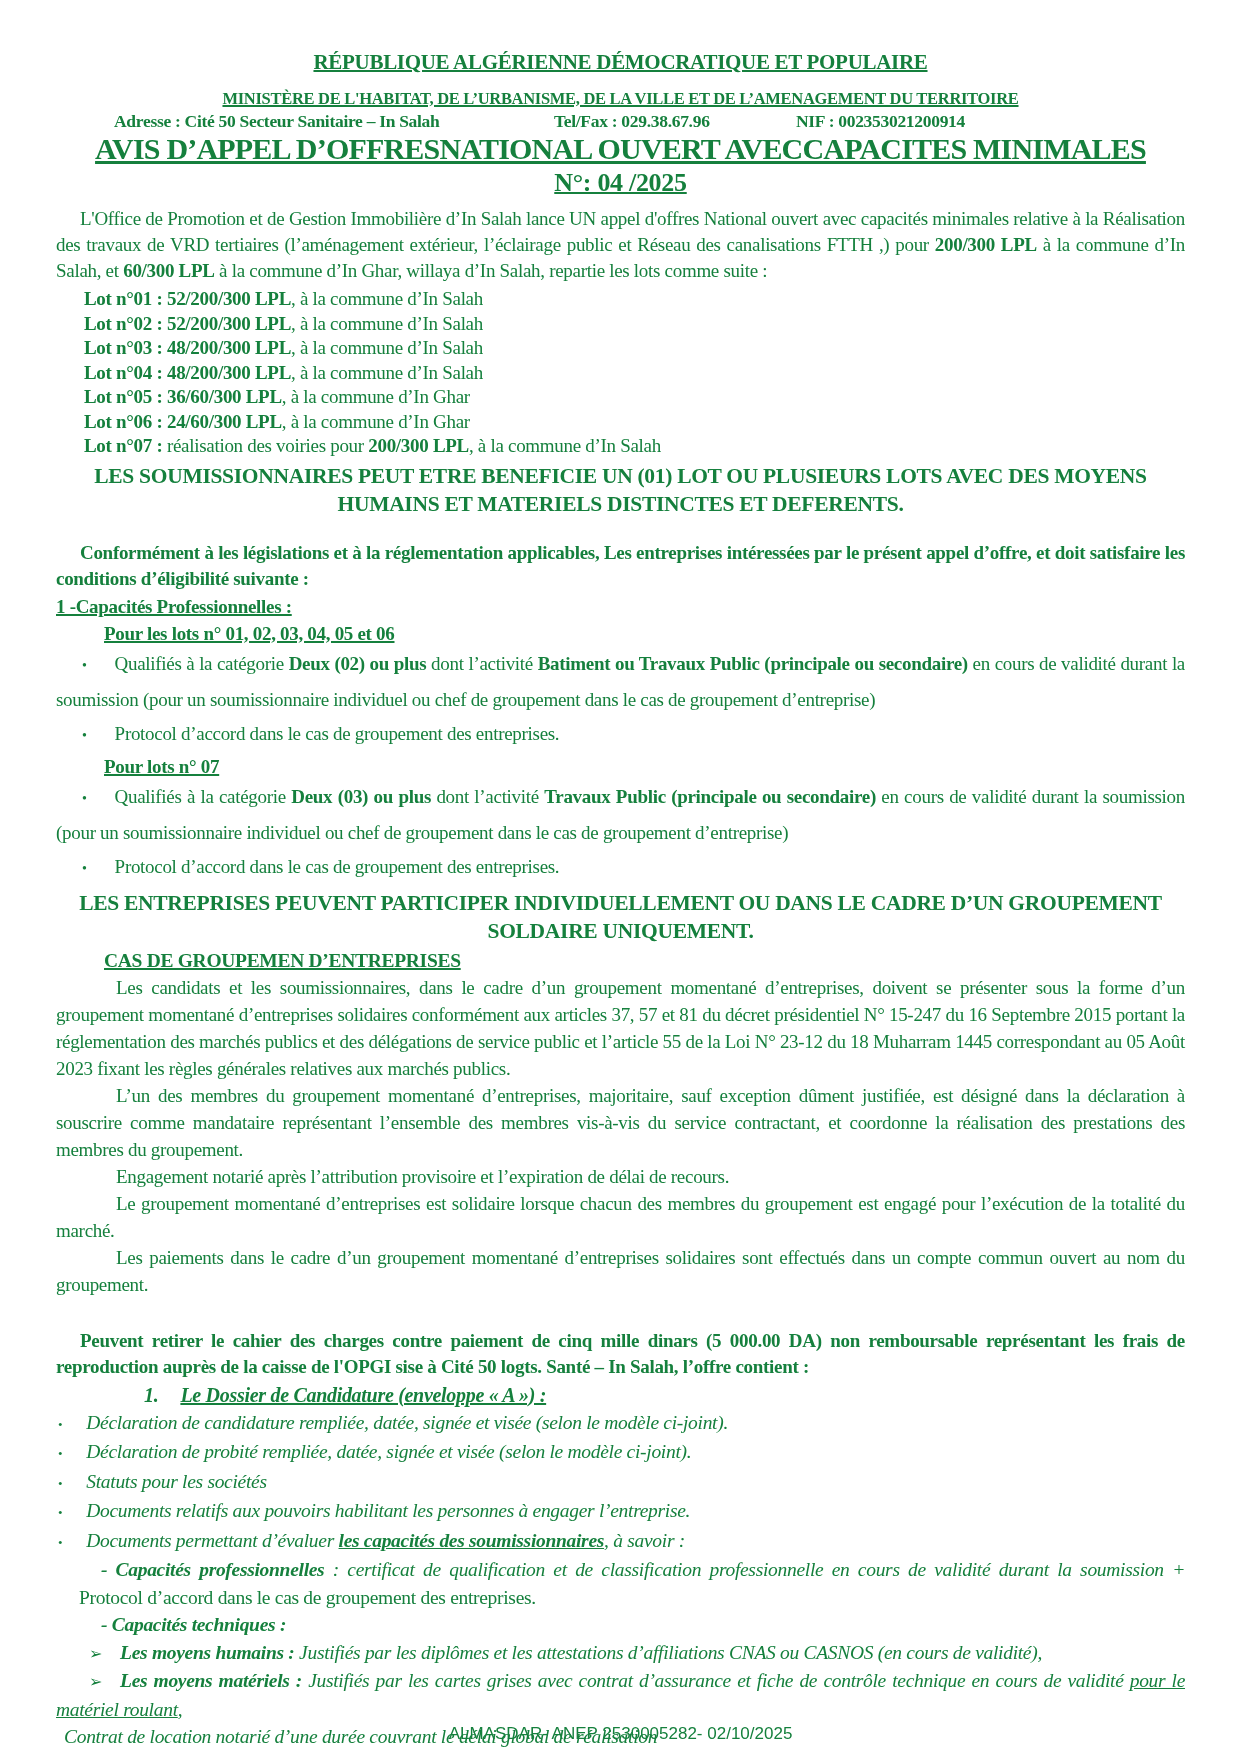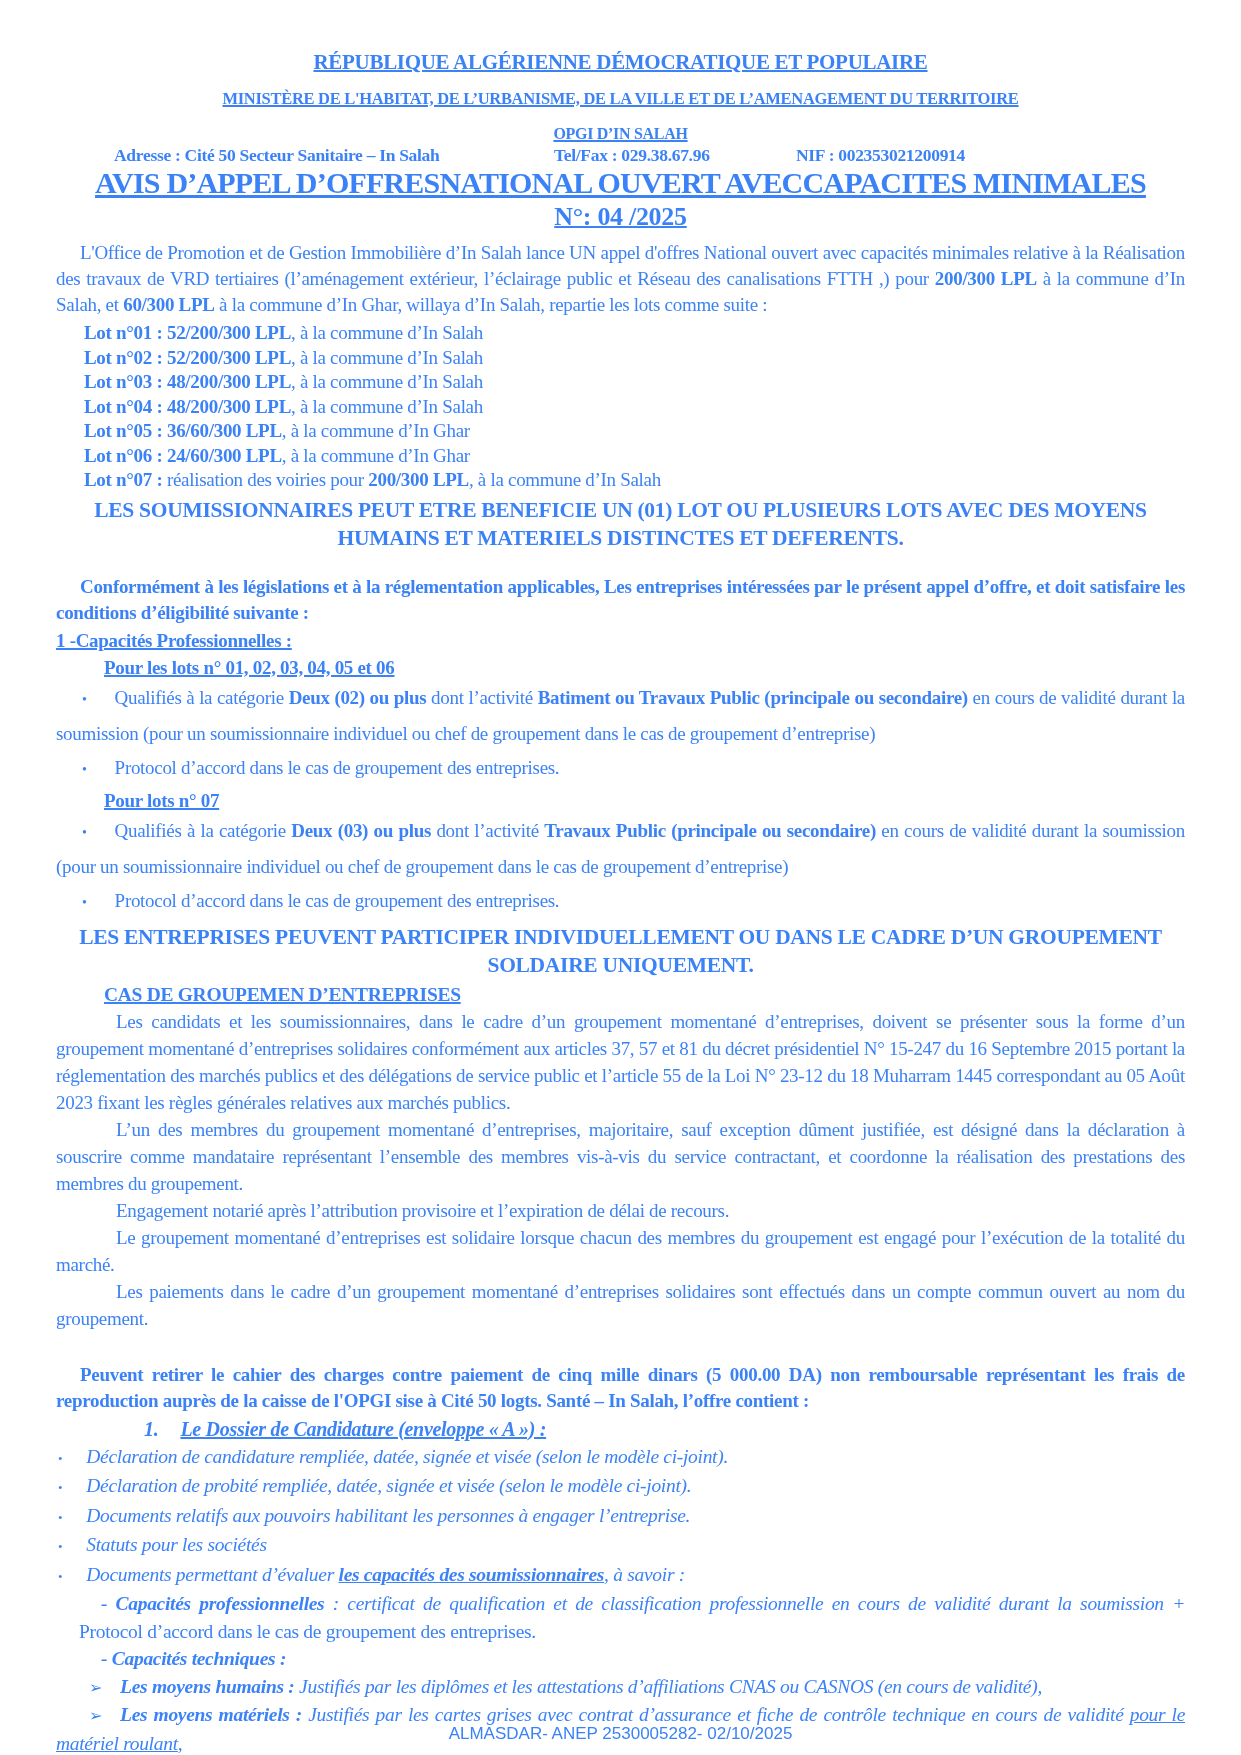--- a/index.html
+++ b/index.html
@@ -1,21 +1,21 @@
 <!DOCTYPE html>
 <html><head>
 <meta charset="utf-8">
 <style>
   html,body { margin:0; padding:0; background:#e8e8e8; }
   .page {
     position:relative;
     width:1241px; height:1755px;
     margin:0 auto;
     background:#ffffff;
-    color:#3b82f6;
+    color:#15803d;
     font-family:"Liberation Serif", serif;
     letter-spacing:-0.3px;
     box-sizing:border-box;
     padding:44px 56px 0 56px;
     overflow:hidden;
   }
   p { margin:0; }
   .b { font-weight:bold; }
   .u { text-decoration:underline; }
 
@@ -86,21 +86,20 @@
     font-size:17px; letter-spacing:0;
   }
 </style>
 </head>
 <body>
 
 <div class="page">
 
   <p class="rep"><span>RÉPUBLIQUE ALGÉRIENNE DÉMOCRATIQUE ET POPULAIRE</span></p>
   <p class="min"><span>MINISTÈRE DE L'HABITAT, DE L’URBANISME, DE  LA VILLE  ET DE L’AMENAGEMENT DU TERRITOIRE</span></p>
-  <p class="opgi"><span>OPGI D’IN SALAH</span></p>
 
   <div class="addr">
     <span class="a1">Adresse : Cité 50 Secteur Sanitaire – In Salah</span>
     <span class="a2">Tel/Fax : 029.38.67.96</span>
     <span class="a3">NIF : 002353021200914</span>
   </div>
 
   <p class="title1"><span>AVIS D’APPEL D’OFFRESNATIONAL OUVERT AVECCAPACITES MINIMALES</span></p>
   <p class="title2"><span>N°: 04 /2025</span></p>
 
@@ -140,22 +139,22 @@
   <p class="gp ind60">Engagement notarié après l’attribution provisoire  et l’expiration de délai de recours.</p>
   <p class="gp ind60">Le groupement momentané d’entreprises est solidaire lorsque chacun des membres du groupement est engagé pour l’exécution de la totalité du marché.</p>
   <p class="gp ind60">Les paiements dans le cadre d’un groupement momentané d’entreprises solidaires sont effectués dans un compte commun ouvert au nom du groupement.</p>
 
   <p class="para ind24 retrait">Peuvent retirer le cahier des charges contre paiement de cinq mille dinars (5 000.00 DA) non remboursable représentant les frais de reproduction auprès de la caisse de l'OPGI sise à Cité 50 logts. Santé – In Salah, l’offre contient :</p>
 
   <p class="doshead"><span>1.</span><span class="sp"></span><span class="t">Le Dossier de Candidature (enveloppe « A ») :</span></p>
 
   <p class="iblt"><span class="mk">•</span><span class="sp"></span><span>Déclaration de candidature rempliée, datée,  signée et visée (selon le modèle ci-joint).</span></p>
   <p class="iblt"><span class="mk">•</span><span class="sp"></span><span>Déclaration de probité rempliée, datée,  signée et visée (selon le modèle ci-joint).</span></p>
+  <p class="iblt"><span class="mk">•</span><span class="sp"></span><span>Statuts pour les sociétés</span></p>
   <p class="iblt"><span class="mk">•</span><span class="sp"></span><span>Documents relatifs aux pouvoirs habilitant les personnes à engager l’entreprise.</span></p>
-  <p class="iblt"><span class="mk">•</span><span class="sp"></span><span>Statuts pour les sociétés</span></p>
   <p class="iblt"><span class="mk">•</span><span class="sp"></span><span>Documents permettant d’évaluer </span><span class="b u">les capacités des soumissionnaires</span><span>, à savoir :</span></p>
 
   <p class="capprof"><span class="b">- Capacités professionnelles</span><span> : certificat de qualification et de classification professionnelle en cours de validité durant la soumission + </span><span class="upright">Protocol d’accord dans le cas de groupement des entreprises.</span></p>
   <p class="captech">- Capacités techniques :</p>
 
   <p class="arrow"><span class="mk">➢</span><span class="sp"></span><span class="b">Les moyens humains : </span><span>Justifiés par les diplômes et les attestations d’affiliations CNAS ou CASNOS (en cours de validité),</span></p>
   <p class="arrow"><span class="mk">➢</span><span class="sp"></span><span class="b">Les moyens matériels : </span><span>Justifiés par les cartes grises avec contrat d’assurance et fiche de contrôle technique en cours de validité </span><span class="u">pour le matériel roulant</span><span>,</span></p>
 
   <p class="contrat">Contrat de location notarié d’une durée couvrant le délai global de réalisation</p>
 

